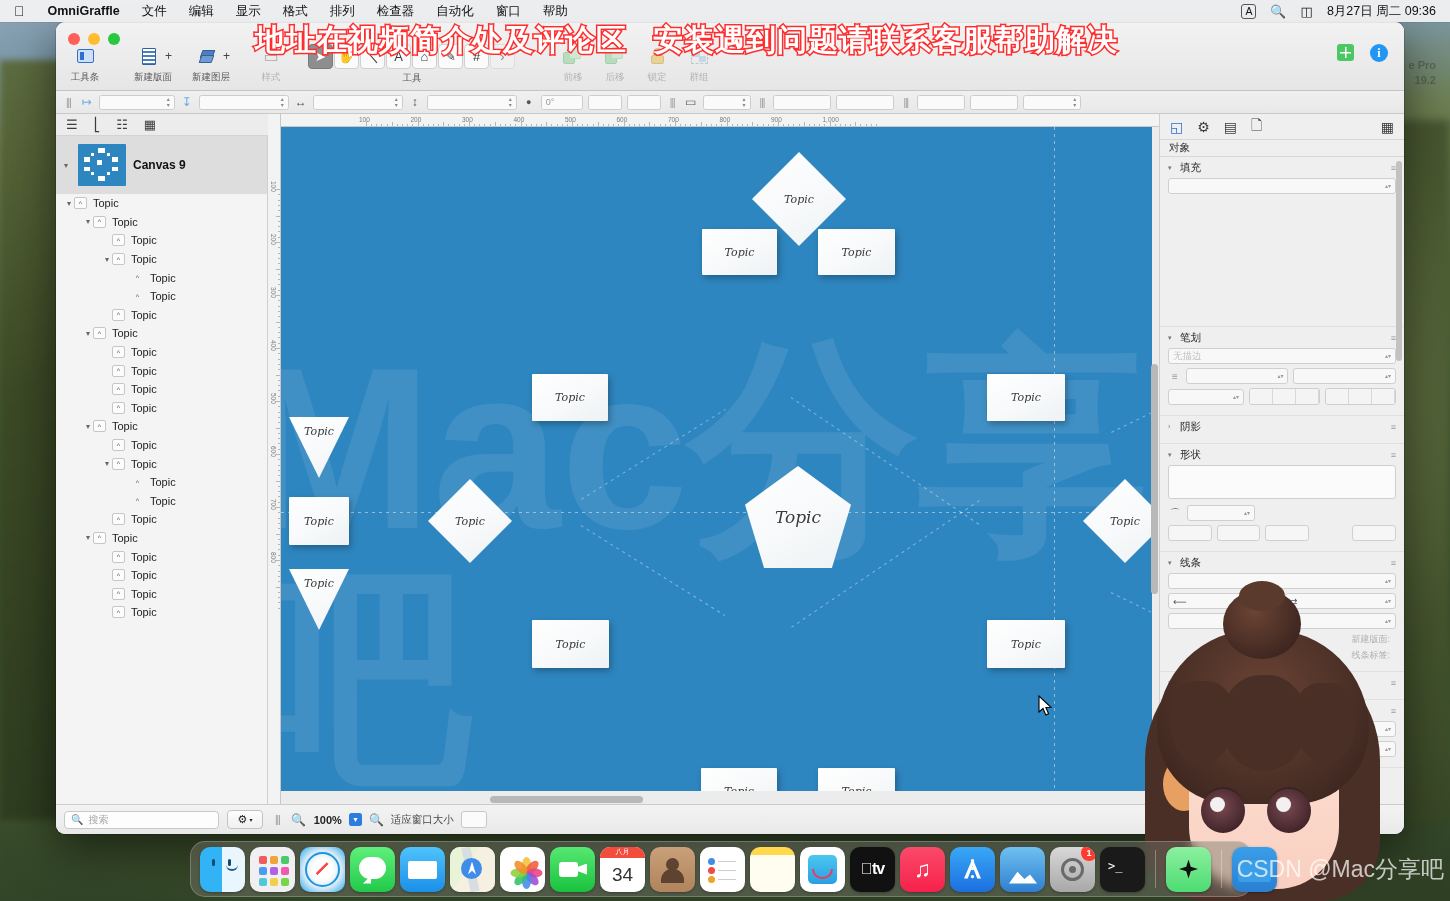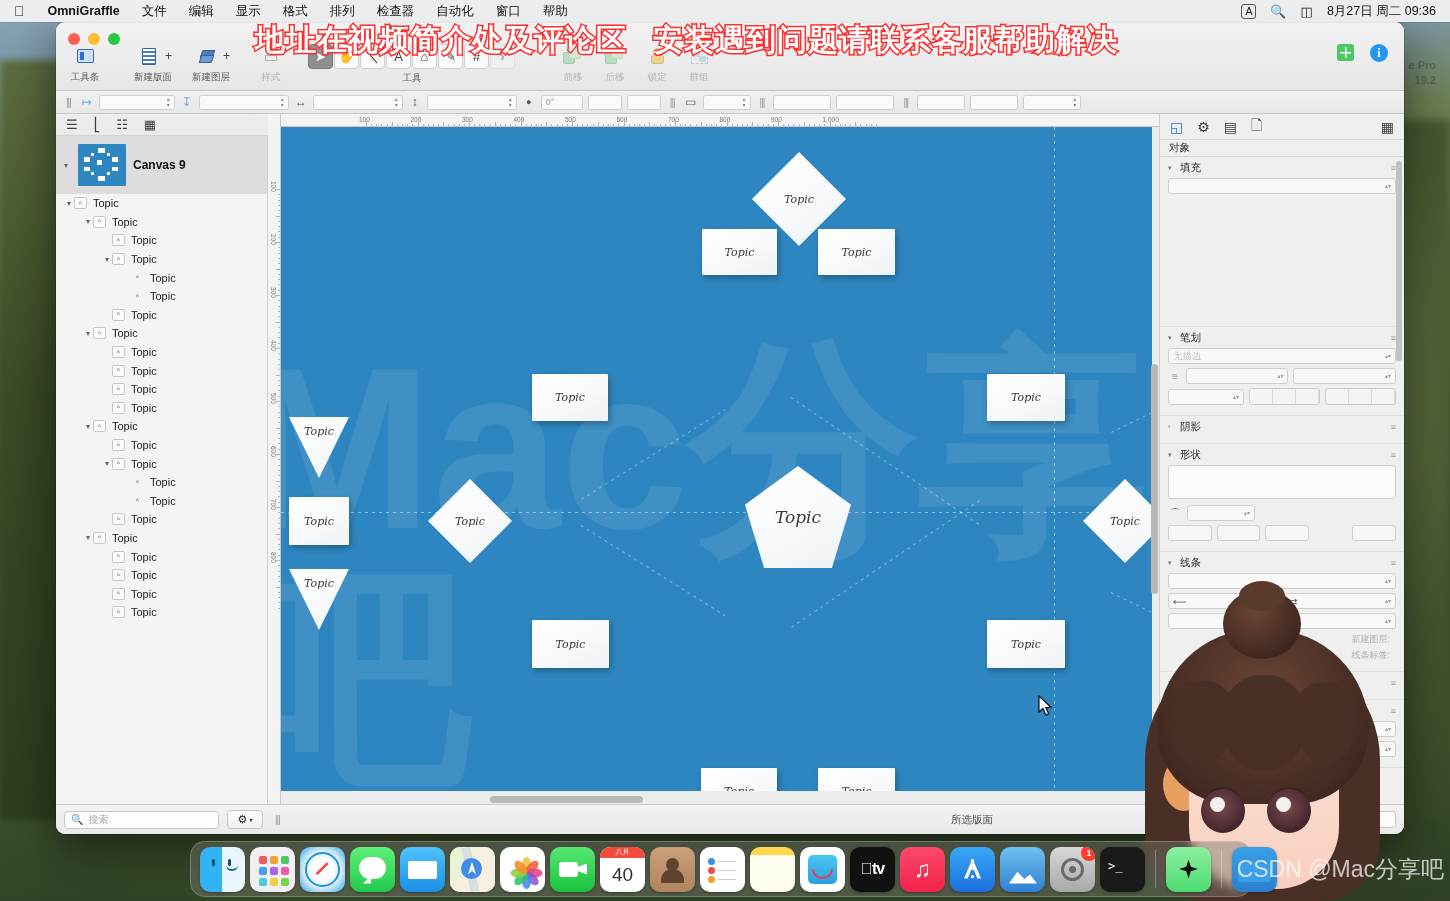--- a/index.html
+++ b/index.html
@@ -1029,21 +1029,21 @@
             <span class="ifield" style="flex:.85;margin:0">
                 <span></span>
                 <span class="caret">▴▾</span>
               </span>
             <span class="gico dark" style="font-size:11px">⤳</span>
             <span class="ifield" style="flex:1.5;margin:0">
                 <span></span>
                 <span class="caret">▴▾</span>
               </span>
           </div>
-          <div class="dim-label">新建图层:</div>
+          <div class="dim-label">新建版面:</div>
           <div class="dim-label">线条标签:</div>
         </div>
 
         <div class="sect">
           <div class="sect-head">
             <span class="chev">›</span>
             <span class="title">图像</span>
             <span class="ham">≡</span>
           </div>
         </div>
@@ -1072,21 +1072,20 @@
   <div id="statusbar">
     <div id="searchbox">
       <span>🔍</span>
       <span title="搜索">搜索</span>
     </div>
     <div class="gear-btn">
       <span>⚙</span>
         <span style="font-size:6px">▾</span>
     </div>
     <span class="grip">|||</span>
-    <div class="sb-center">所选版面</div>
     <div class="zoom-grp">
       <span style="font-size:12px">🔍</span>
       <span class="zoom-val">100%</span>
       <span class="zoom-chk">▾</span>
       <span style="font-size:12px">🔍</span>
       <span class="fitlabel">适应窗口大小</span>
       <span class="sb-end"></span>
     </div>
   </div>
 </div>
@@ -1155,21 +1154,21 @@
       <span style="position:absolute;left:22px;top:10px;width:9px;height:16px;border-radius:50%;background:#32c06a;transform-origin:50% 100%;transform:rotate(225deg);opacity:.88"></span>
       <span style="position:absolute;left:22px;top:10px;width:9px;height:16px;border-radius:50%;background:#8cd03a;transform-origin:50% 100%;transform:rotate(270deg);opacity:.88"></span>
       <span style="position:absolute;left:22px;top:10px;width:9px;height:16px;border-radius:50%;background:#f28b2a;transform-origin:50% 100%;transform:rotate(315deg);opacity:.88"></span>
     </div>
     <div class="dk" style="background:linear-gradient(#56e871,#19c23e)">
       <span style="position:absolute;left:9px;top:15px;width:19px;height:15px;background:#fff;border-radius:3px"></span>
       <span style="position:absolute;left:28px;top:17px;width:9px;height:11px;background:#fff;clip-path:polygon(100% 0,100% 100%,0 70%,0 30%)"></span>
     </div>
     <div class="dk" style="background:#fff">
       <span style="position:absolute;left:0;right:0;top:0;height:11px;background:#f24c3d;color:#fff;font-size:7px;display:flex;align-items:center;justify-content:center">八月</span>
-      <span style="position:absolute;left:0;right:0;top:11px;bottom:0;display:flex;align-items:center;justify-content:center;font-size:19px;color:#333">40</span>
+      <span style="position:absolute;left:0;right:0;top:11px;bottom:0;display:flex;align-items:center;justify-content:center;font-size:19px;color:#333">34</span>
     </div>
     <div class="dk" style="background:linear-gradient(#c9a07a,#b0845c)">
       <span style="position:absolute;left:11px;top:22px;width:23px;height:14px;background:#5e4330;border-radius:11px 11px 0 0"></span>
       <span style="position:absolute;left:16px;top:11px;width:13px;height:13px;background:#5e4330;border-radius:50%"></span>
     </div>
     <div class="dk" style="background:#fff">
       <span style="position:absolute;left:8px;top:11px;width:7px;height:7px;border-radius:50%;background:#3f8de8"></span>
       <span style="position:absolute;left:18px;top:14px;width:18px;height:1.8px;background:#ccc"></span>
       <span style="position:absolute;left:8px;top:20px;width:7px;height:7px;border-radius:50%;background:#ef4a4a"></span>
       <span style="position:absolute;left:18px;top:23px;width:18px;height:1.8px;background:#ccc"></span>

